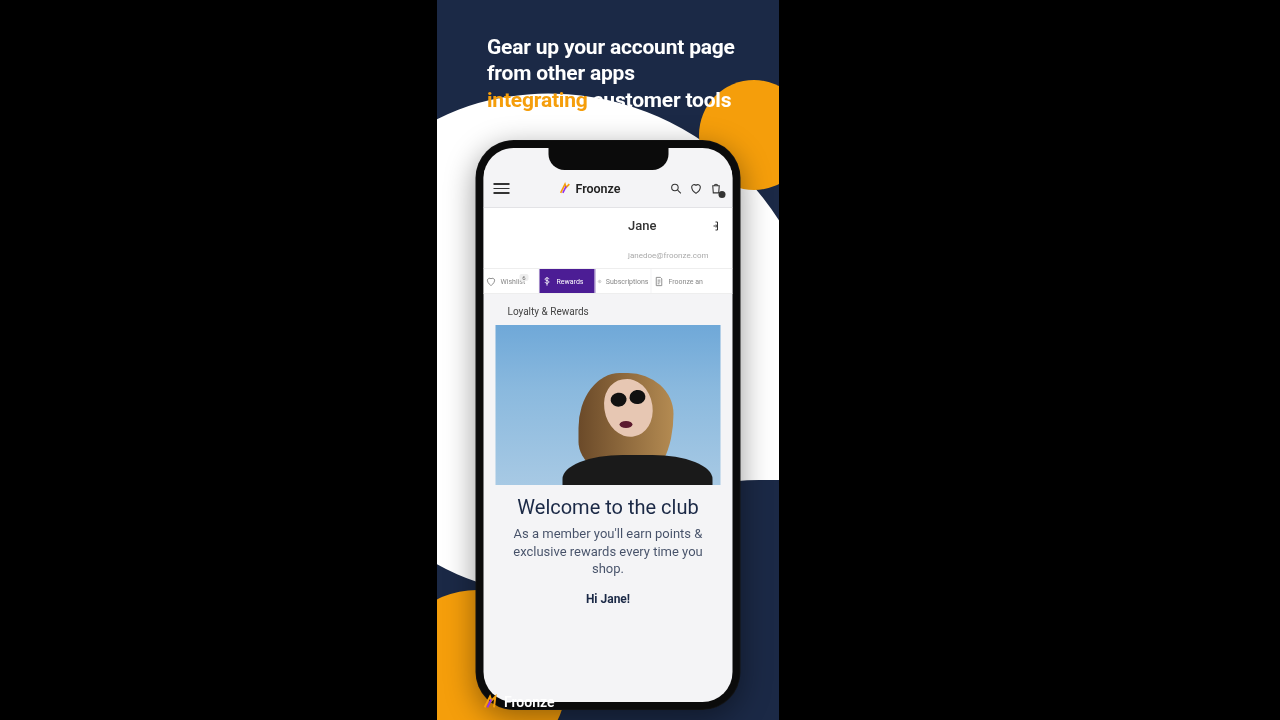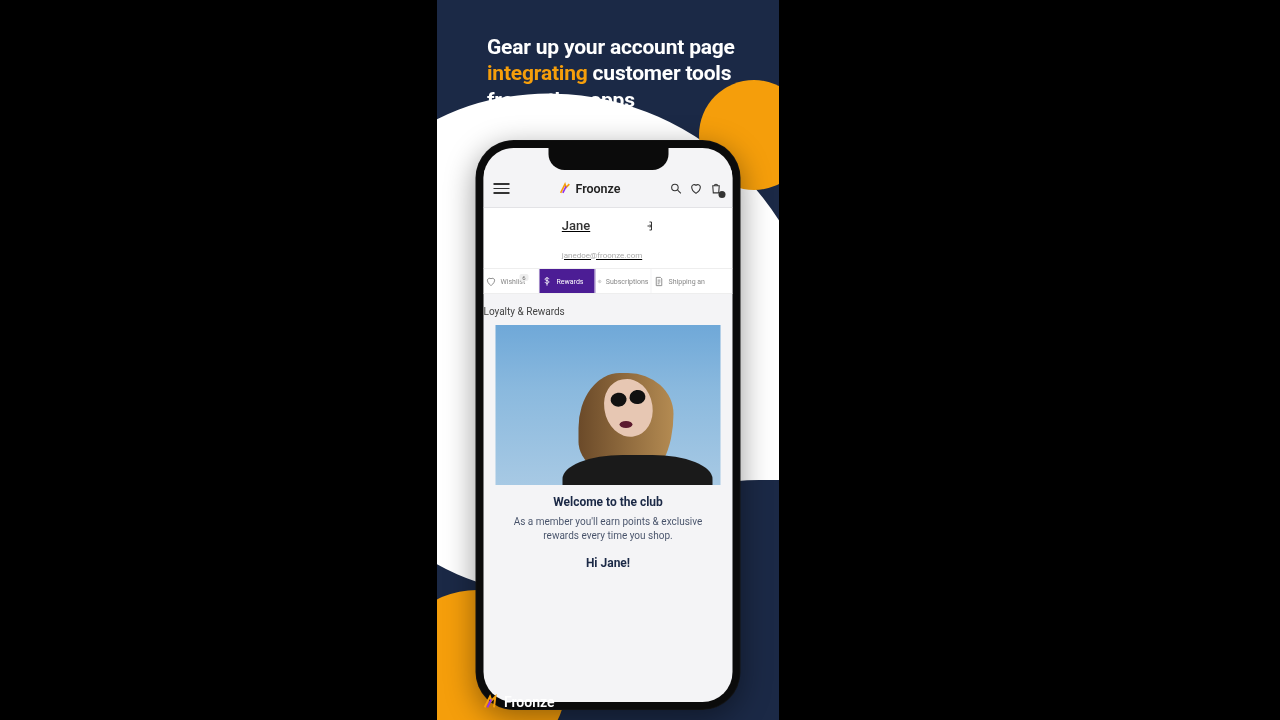--- a/index.html
+++ b/index.html
@@ -116,21 +116,21 @@
   .bag-badge {
     position: absolute; bottom: -3px; right: -3px;
     width: 7px; height: 7px; border-radius: 50%;
     background: #333;
   }
 
   .user-row {
     background: #fff;
     padding: 10px 12px 8px;
     border-bottom: 1px solid #eee;
-    display: flex; justify-content: center; align-items: flex-start; text-decoration: underline;
+    display: flex; justify-content: flex-end; align-items: flex-start;
   }
   .user-name { font-size: 13px; color: #333; font-weight: 500; }
   .user-email { font-size: 8px; color: #aaa; margin-top: 18px; }
   .logout-ico { width: 12px; height: 12px; color: #333; margin-top: 2px; }
 
   .tabs {
     display: flex;
     background: #fff;
     border-bottom: 1px solid #eee;
     overflow: hidden;
@@ -150,21 +150,21 @@
   .tab.active { background: #4c1d95; color: #fff; }
   .tab-ico { width: 11px; height: 11px; }
   .tab-badge {
     position: absolute; top: 5px; right: 10px;
     font-size: 6px; background: #eee; color: #666;
     padding: 0 3px; border-radius: 2px;
   }
 
   .section-title {
     font-size: 10px; color: #444;
-    padding: 12px 0 8px;
+    padding: 12px 24px 8px;
   }
   .hero-img {
     margin: 0 12px;
     height: 160px;
     background: linear-gradient(180deg, #6fa8d8 0%, #8ab9de 40%, #a7c9e4 100%);
     position: relative;
     overflow: hidden;
   }
   
   .hero-img .person {
@@ -204,25 +204,25 @@
     width: 150px; height: 60px;
     background: #1a1a1a;
     border-radius: 40% 40% 0 0;
   }
 
   .welcome {
     text-align: center;
     padding: 10px 18px 0;
   }
   .welcome h2 {
-    font-size: 12px; color: #1b2946; font-weight: 700;
+    font-size: 20px; color: #1b2946; font-weight: 400;
     line-height: 1.25;
   }
   .welcome p {
-    font-size: 10px; color: #1b2946; opacity: .8;
+    font-size: 13px; color: #1b2946; opacity: .8;
     margin-top: 5px; line-height: 1.35;
     padding: 0 8px;
   }
   .greet {
     text-align: center;
     font-size: 12px; font-weight: 700; color: #1b2946;
     margin-top: 14px;
   }
   .points {
     text-align: center;
@@ -235,24 +235,24 @@
 
 <div class="stage">
   <div class="blob-white"></div>
   <div class="circle orange-top"></div>
   <div class="circle orange-small"></div>
   <div class="blob-navy"></div>
   <div class="circle orange-bottom"></div>
 
   <div class="headline">
     <div>Gear up your account page</div>
+    <div>from other apps</div>
     <div>
       <span class="accent">integrating</span><span> customer tools</span>
     </div>
-    <div>from other apps</div>
   </div>
 
   <div class="brand-bottom">
     <span class="logo-mark">
       <svg viewBox="0 0 24 24">
           <path d="M4 20 L12 4 L14 10 L20 4 L18 20" fill="none" stroke="#f59e0b" stroke-width="3"></path>
           <path d="M8 20 L14 8" stroke="#9333ea" stroke-width="3"></path>
         </svg>
     </span>
     <span>Froonze</span>
@@ -341,21 +341,21 @@
           </span>
           <span>Subscriptions</span>
         </div>
         <div class="tab">
           <span class="ico tab-ico">
             <svg viewBox="0 0 24 24" fill="none" stroke="currentColor" stroke-width="2">
                 <path d="M6 3h9l3 3v15H6z"></path>
                 <path d="M9 9h6M9 13h6M9 17h4"></path>
               </svg>
           </span>
-          <span>Shipping an</span>
+          <span>Froonze an</span>
         </div>
       </div>
 
       <div class="section-title">Loyalty &amp; Rewards</div>
 
       <div class="hero-img">
         <div class="person">
           <div class="hair"></div>
           <div class="face"></div>
           <div class="glasses">

